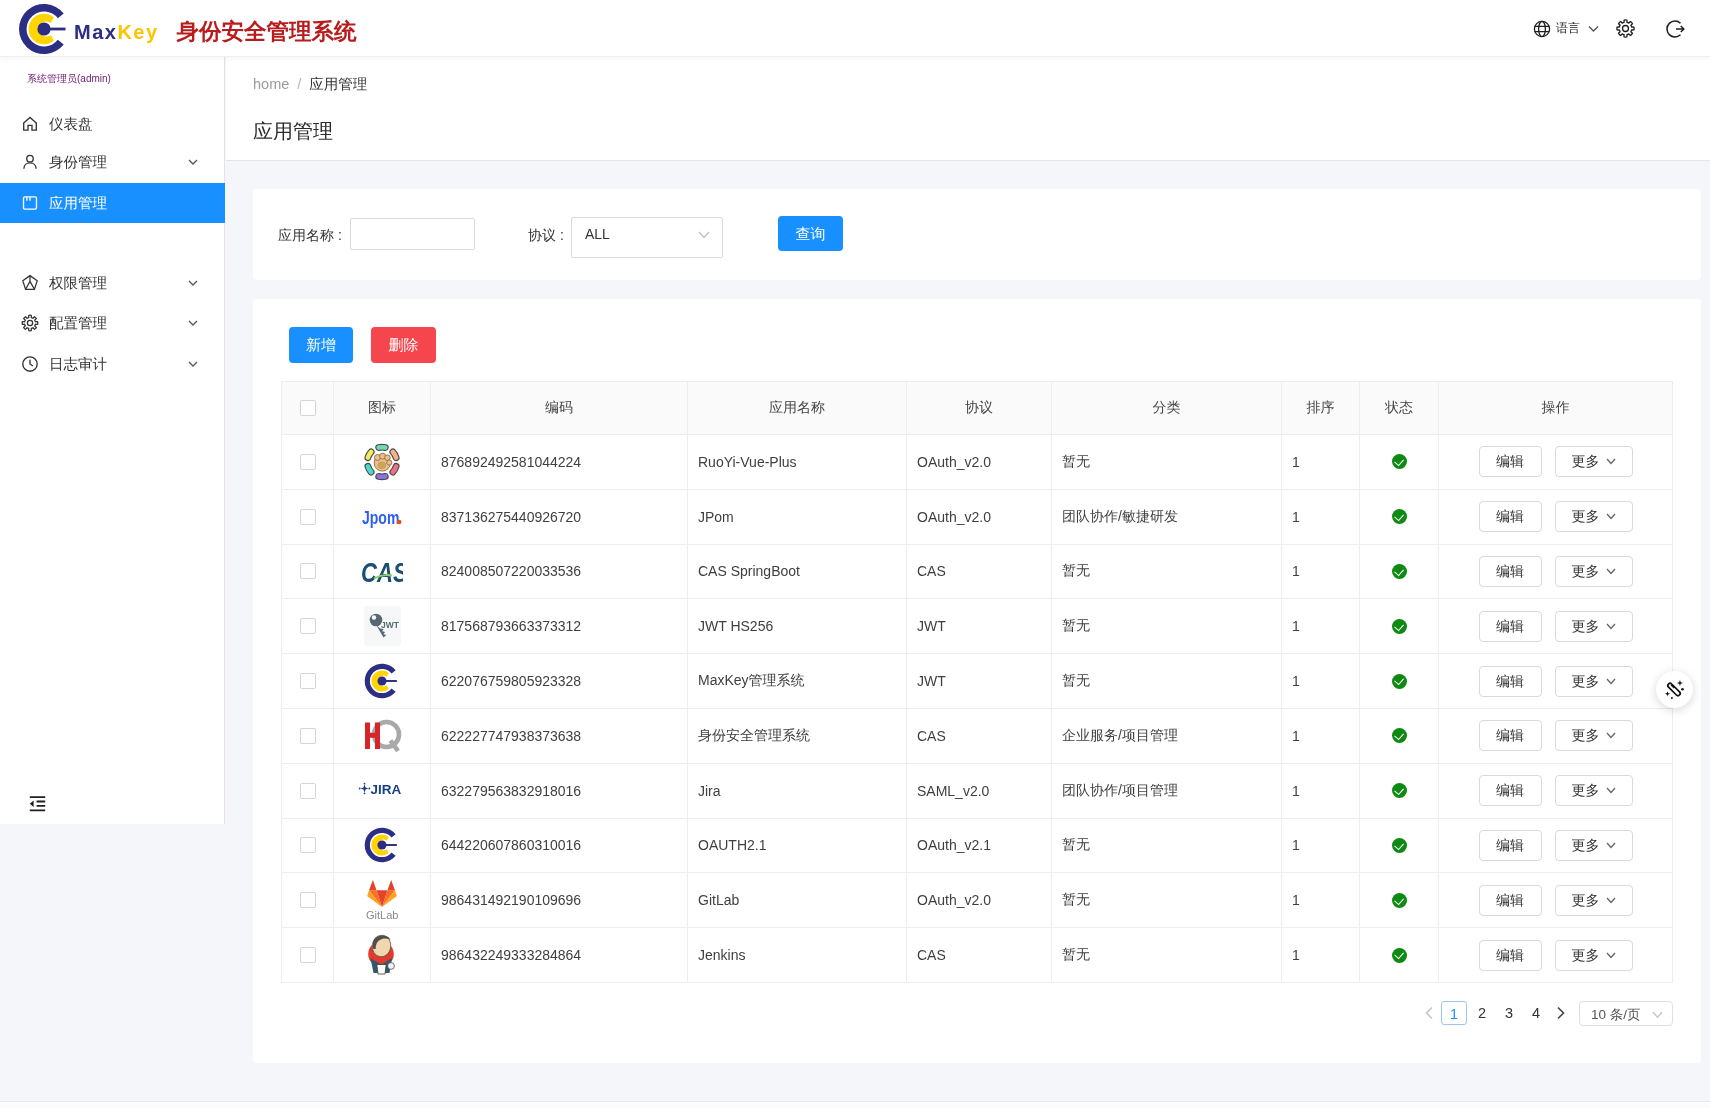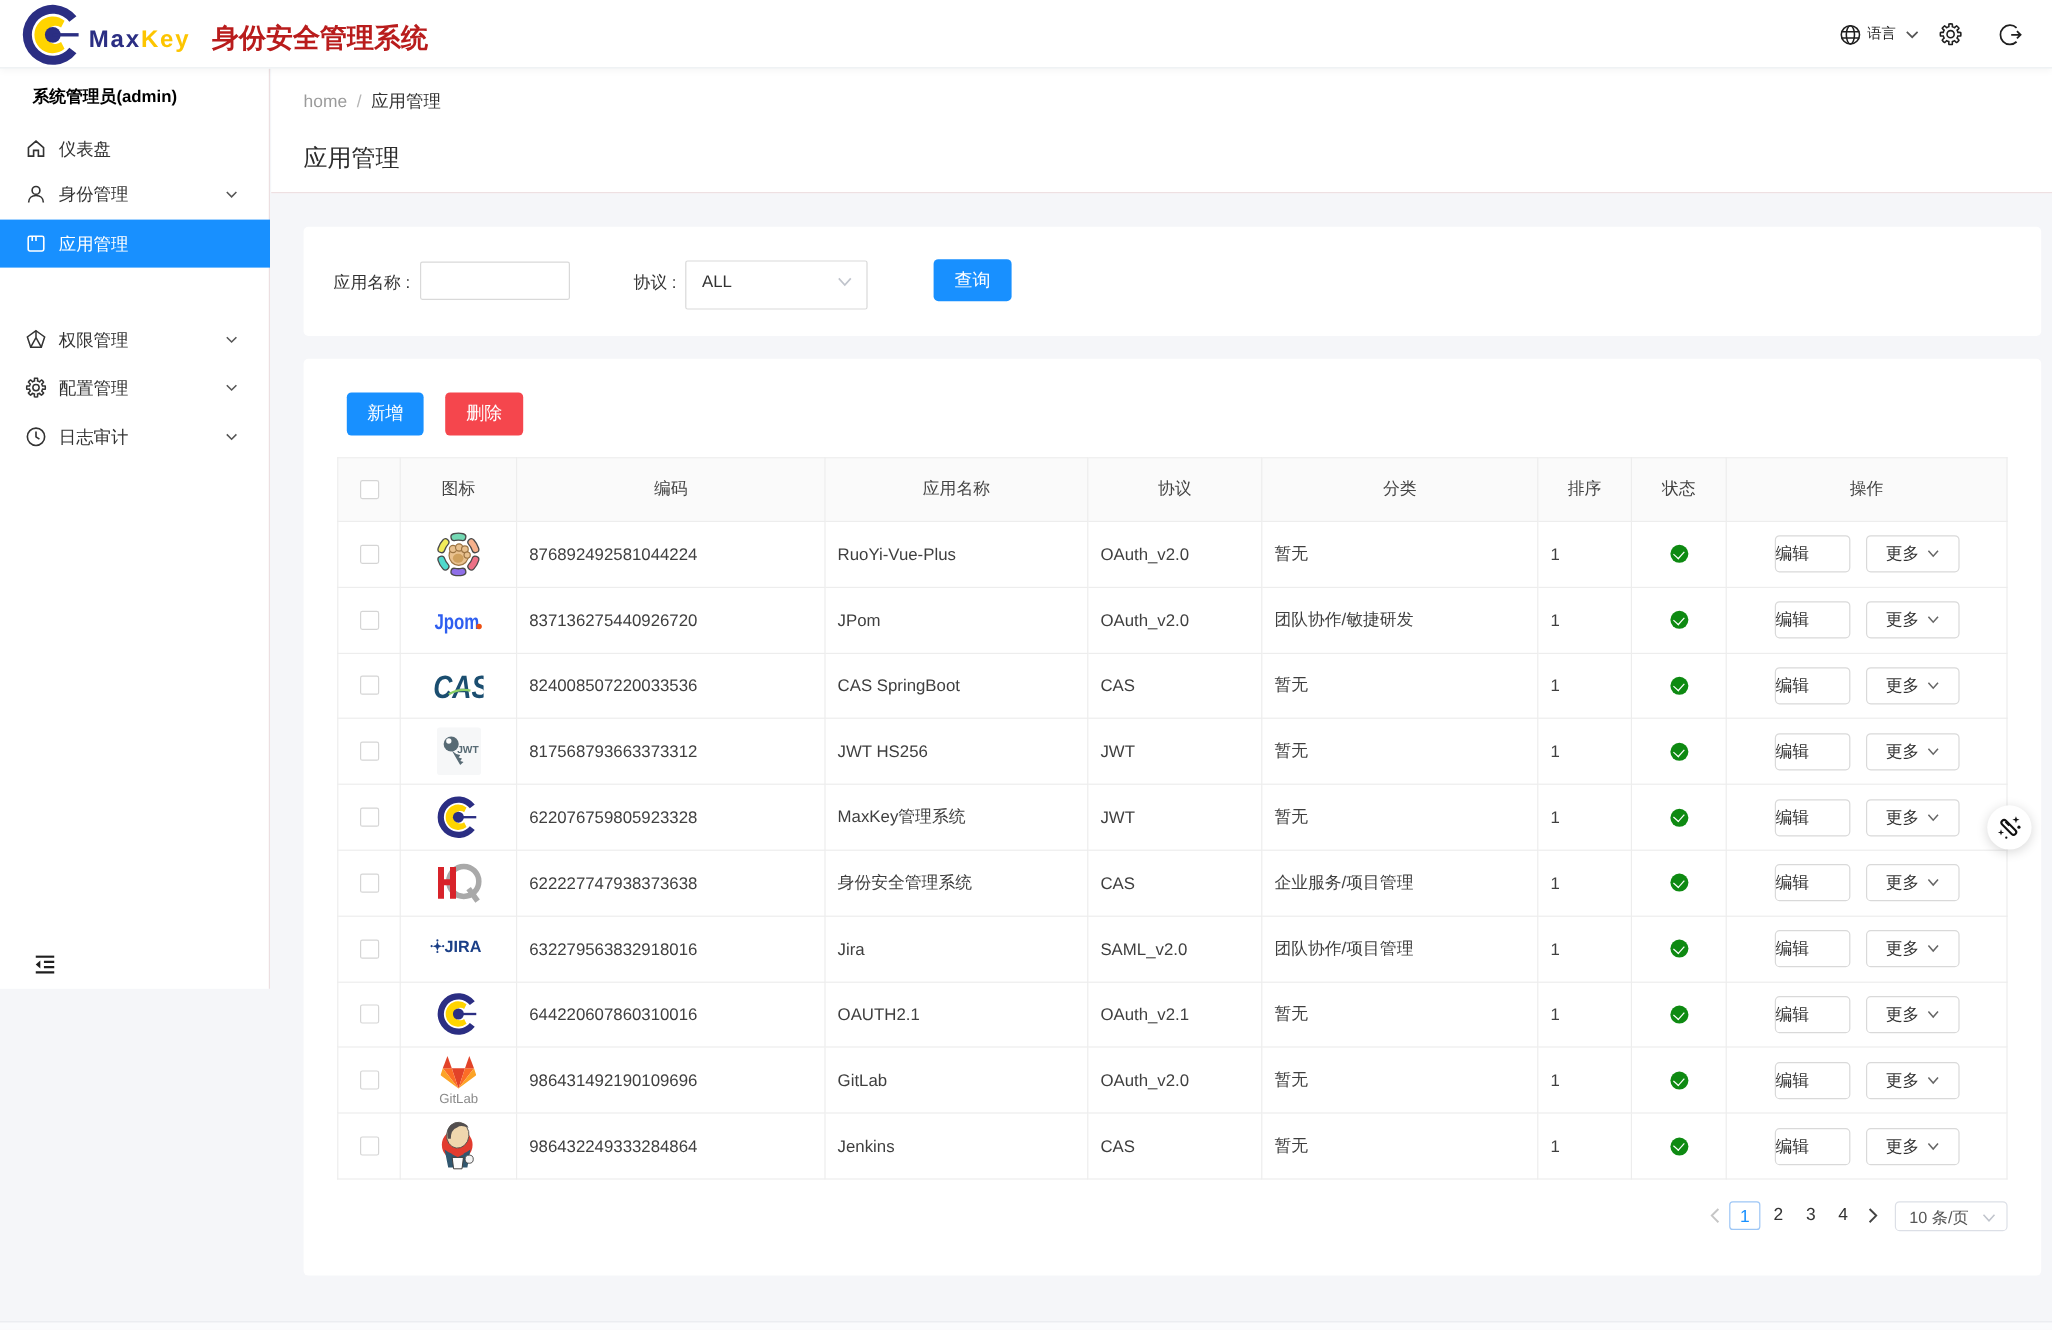--- a/index.html
+++ b/index.html
@@ -10,21 +10,21 @@
 #header { position:absolute; left:0; top:0; width:1710px; height:57px; background:#fff; border-bottom:1px solid #eceff2; box-shadow:0 2px 6px rgba(0,0,0,0.04); z-index:5; }
 #logo { position:absolute; left:18px; top:3px; }
 #brand { position:absolute; left:74px; top:20px; font-size:20px; font-weight:bold; letter-spacing:1.5px; line-height:24px; }
 #brand .mx { color:#2b2e83; }
 #brand .ky { color:#fdc500; }
 #brand .cn { color:#b91c1c; margin-left:18px; letter-spacing:0; font-size:22.5px; }
 .hicon { position:absolute; top:0; height:57px; display:flex; align-items:center; }
 
 
 #sidebar { position:absolute; left:0; top:57px; width:225px; height:767px; background:#fff; border-right:1px solid #ecdfe1; z-index:4; }
-#admin { position:absolute; left:27px; top:15px; font-size:14px; font-weight:bold; color:#000000; }
+#admin { position:absolute; left:27px; top:15px; font-size:10px; font-weight:normal; color:#701a75; }
 .mitem { position:absolute; left:0; width:225px; height:40px; display:flex; align-items:center; font-size:14.5px; color:#333; }
 .mitem svg { margin-left:21px; }
 .mitem .lbl { margin-left:10px; }
 .mitem .chev { position:absolute; right:26px; top:14px; }
 .mitem.sel { background:#1890ff; color:#fff; }
 #collapse { position:absolute; left:29px; top:739px; }
 
 
 #topzone { position:absolute; left:226px; top:57px; width:1484px; height:104px; background:#fff; border-bottom:1px solid #eee0e2; }
 #crumb { position:absolute; left:253px; top:75px; font-size:14.5px; color:#9b9b9b; }
@@ -52,21 +52,21 @@
 #tbl { position:absolute; left:28px; top:82px; width:1391px; border-collapse:collapse; table-layout:fixed; font-size:14px; color:#3f3f3f; }
 #tbl th, #tbl td { border:1px solid #ededed; padding:0; }
 #tbl th { background:#fafafa; height:53px; font-weight:normal; color:#444; font-size:14px; }
 #tbl td { height:54.8px; }
 #tbl td.l { padding-left:10px; }
 .ck { width:16px; height:16px; border:1px solid #d5d5d5; border-radius:2px; background:#fff; margin:0 auto; }
 .icwrap { display:flex; align-items:center; justify-content:center; }
 .stat { width:15px; height:15px; border-radius:50%; background:#0e8a12; margin:0 auto; position:relative; }
 .stat:after { content:""; position:absolute; left:4.4px; top:2.8px; width:4.6px; height:7.4px; border:solid #fff; border-width:0 1.7px 1.7px 0; transform:rotate(42deg); }
 .opwrap { display:flex; justify-content:center; gap:13px; }
-.btne { width:63px; height:31px; border:1px solid #d9d9d9; border-radius:4px; background:#fff; line-height:29px; font-size:14px; color:#333; }
+.btne { width:63px; height:31px; border:1px solid #d9d9d9; border-radius:4px; background:#fff; text-align:center; line-height:29px; font-size:14px; color:#333; }
 .btnm { width:78px; height:31px; border:1px solid #d9d9d9; border-radius:4px; background:#fff; text-align:center; line-height:29px; font-size:14px; color:#333; }
 
 
 #pager { position:absolute; left:0px; top:699px; width:1419px; height:32px; }
 
 
 #fab { position:absolute; left:1656px; top:671px; width:37px; height:37px; border-radius:50%; background:#fff; box-shadow:0 2px 10px rgba(0,0,0,0.16); z-index:9; display:flex; align-items:center; justify-content:center; }
 
 
 #bstrip { position:absolute; left:0; top:1101px; width:1710px; height:7px; background:#fafbfd; border-top:1px solid #e8eaee; }

